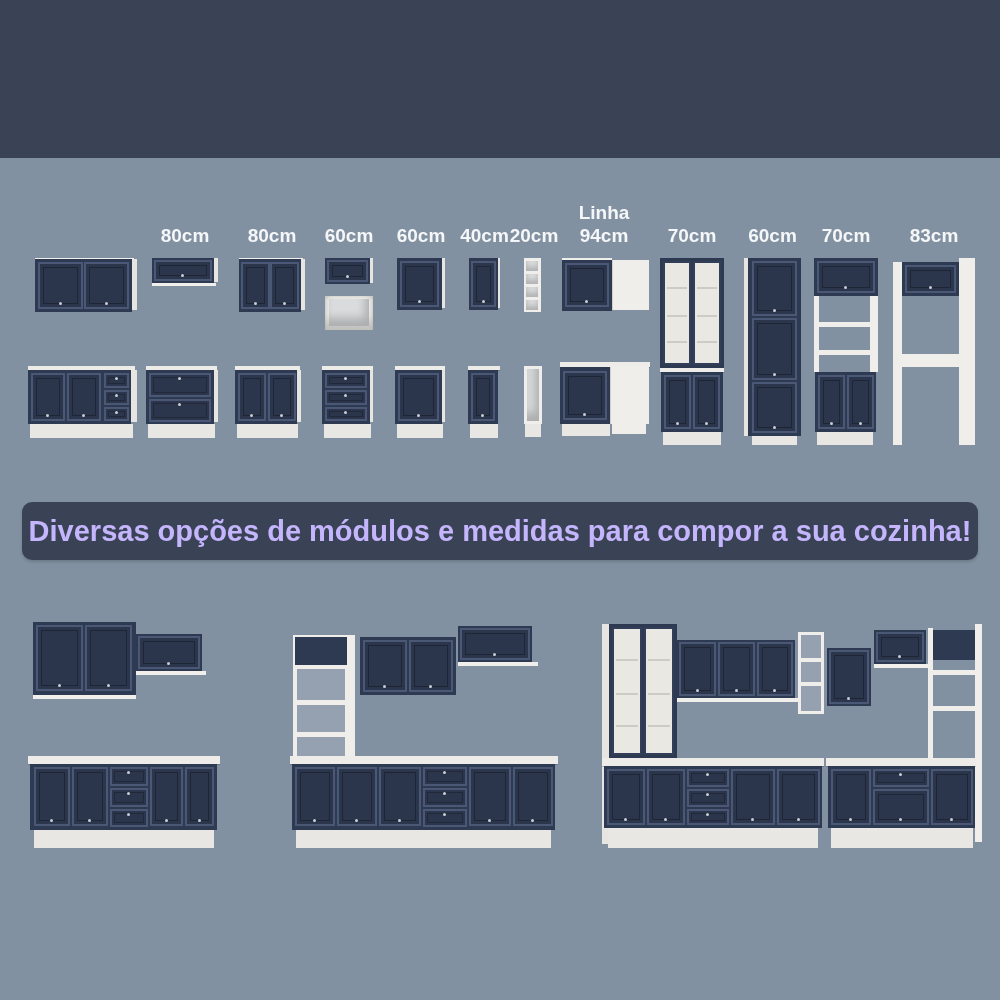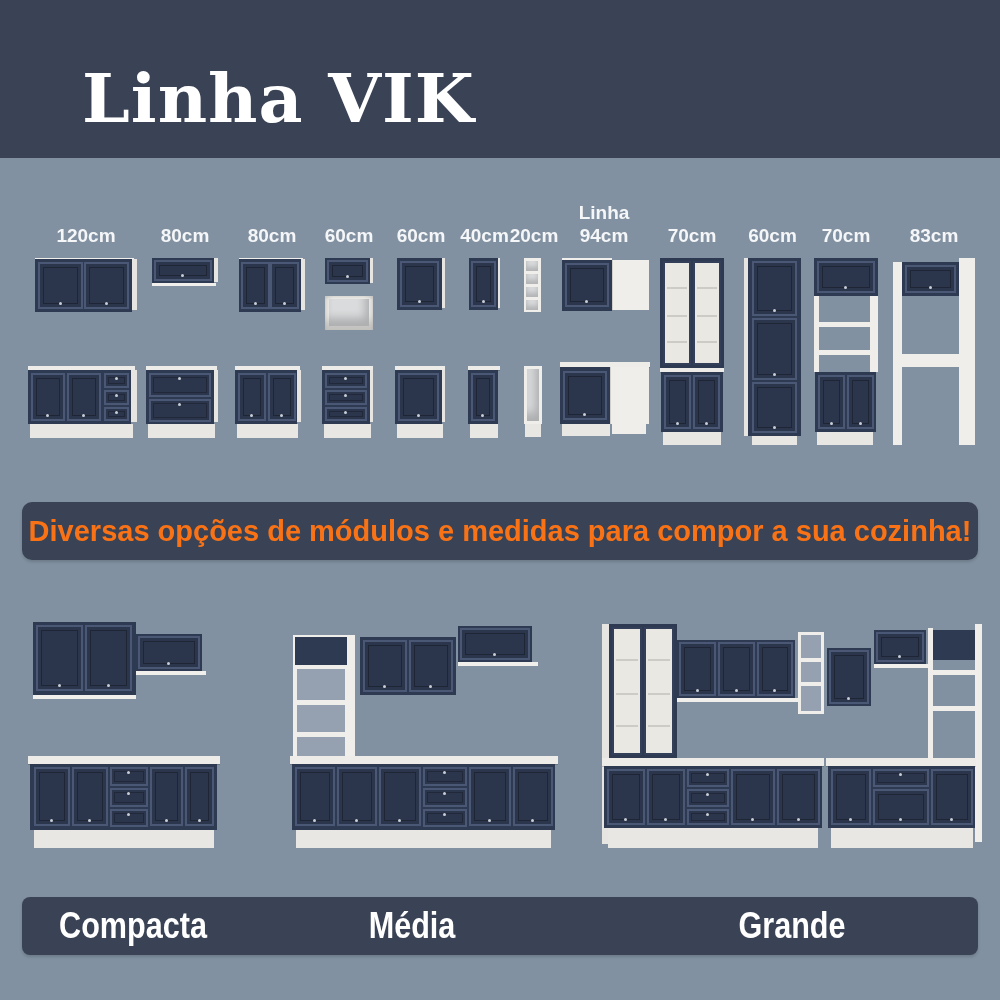--- a/index.html
+++ b/index.html
@@ -26,36 +26,32 @@
   .drawer::after{content:"";position:absolute;width:3px;height:3px;border-radius:50%;background:#C9CED6;top:2px;left:50%;margin-left:-2px}
   .glass{position:absolute;border:2px solid #333F59;background:#EAE8E3;box-sizing:border-box}
   .gsh{position:absolute;left:2px;right:2px;height:2px;background:#CDCBC6}
   .niche{position:absolute;background:#F1F0ED;box-shadow:inset 0 -9px 10px rgba(0,0,0,.20),inset 0 2px 3px rgba(0,0,0,.10)}
   .cav{position:absolute;background:#D9DBDC;box-shadow:inset -4px -8px 9px rgba(0,0,0,.20)}
   .cub{position:absolute;background:#D8DADB;box-shadow:inset 0 -4px 5px rgba(0,0,0,.18)}
   .plinth{position:absolute;background:#E8E7E3}
   .counter{position:absolute;background:#EDECE9;box-shadow:0 1px 0 rgba(0,0,0,.18)}
   .openI{position:absolute;background:var(--open)}
   .banner{position:absolute;left:22px;top:502px;width:956px;height:58px;background:var(--banner-bg);border-radius:10px;display:flex;align-items:center;justify-content:center;box-shadow:0 2px 3px rgba(0,0,0,.15)}
-  .banner span{color:#f97316;font-size:29px;font-weight:700;white-space:nowrap}
+  .banner span{color:#c4b5fd;font-size:29px;font-weight:700;white-space:nowrap}
   .legend{position:absolute;left:22px;top:897px;width:956px;height:58px;background:var(--banner-bg);border-radius:8px;box-shadow:0 2px 3px rgba(0,0,0,.15)}
   .legend span{position:absolute;top:50%;color:#fff;font-size:36px;font-weight:700;transform:translate(-50%,-50%) scaleX(.85);white-space:nowrap}
 </style>
 </head>
 <body>
 
 <div class="page">
 
   <header class="hd">
-    <div class="title">Linha VIK</div>
   </header>
 
-  <div class="mlabel" style="left:35px;width:102px">
-      <span>120cm</span>
-    </div>
   <div class="mlabel" style="left:152px;width:66px">
       <span>80cm</span>
     </div>
   <div class="mlabel" style="left:239px;width:66px">
       <span>80cm</span>
     </div>
   <div class="mlabel" style="left:325px;width:48px">
       <span>60cm</span>
     </div>
   <div class="mlabel" style="left:397px;width:48px">
@@ -336,19 +332,14 @@
     <i class="plinth" style="left:10px;top:210px;width:210px;height:20px"></i>
     <i class="counter" style="left:228px;top:140px;width:150px;height:8px"></i>
     <i class="a navy" style="left:230px;top:148px;width:147px;height:62px"></i>
     <i class="door" style="left:233px;top:151px;width:40px;height:56px"></i>
     <i class="drawer" style="left:275px;top:151px;width:56px;height:18px"></i>
     <i class="door" style="left:275px;top:171px;width:56px;height:36px"></i>
     <i class="door" style="left:333px;top:151px;width:42px;height:56px"></i>
     <i class="plinth" style="left:233px;top:210px;width:142px;height:20px"></i>
   </div>
 
-  <div class="legend">
-    <span style="left:111px">Compacta</span>
-    <span style="left:390px">Média</span>
-    <span style="left:770px">Grande</span>
-  </div>
 
 </div>
 
 </body></html>

